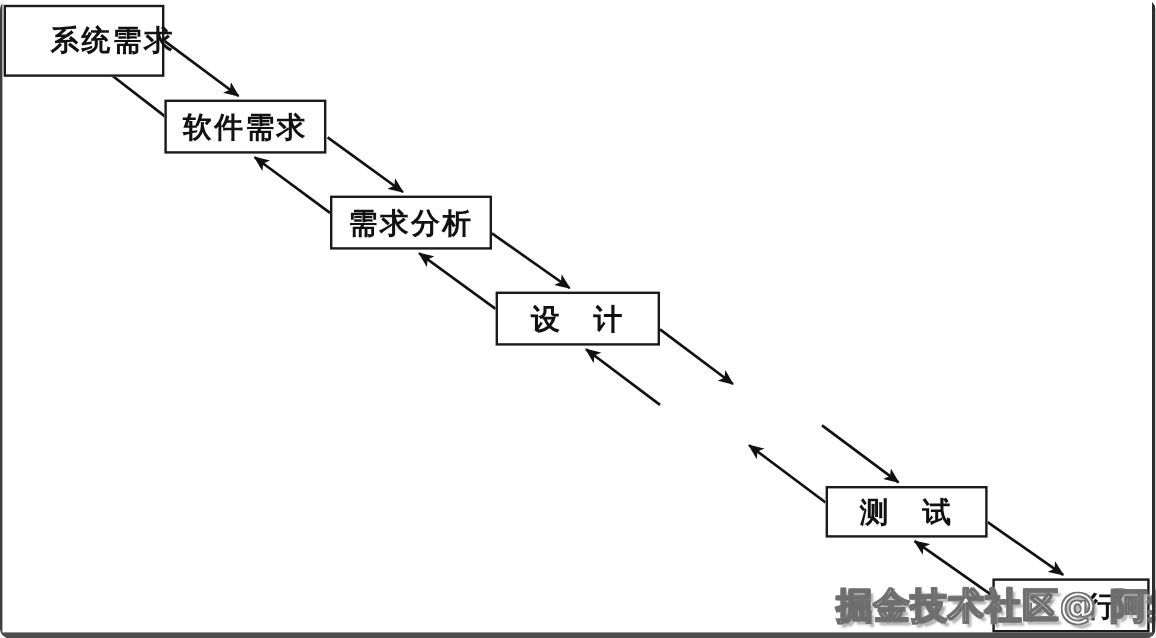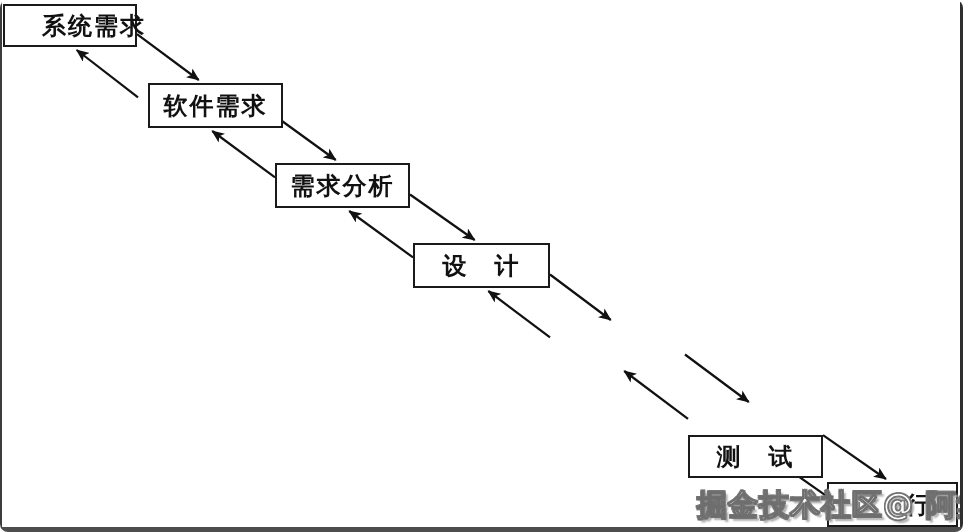--- a/index.html
+++ b/index.html
@@ -99,25 +99,25 @@
         <line x1="413" y1="257.4" x2="349.25" y2="211" marker-end="url(#ah)"></line>
         <line x1="550" y1="274.5" x2="610.75" y2="320" marker-end="url(#ah)"></line>
         <line x1="550" y1="337.4" x2="488.35" y2="291" marker-end="url(#ah)"></line>
         <line x1="685" y1="354.5" x2="748.75" y2="402" marker-end="url(#ah)"></line>
         <line x1="688" y1="418.76" x2="624.25" y2="371" marker-end="url(#ah)"></line>
         <line x1="823" y1="435.1" x2="885.95" y2="479" marker-end="url(#ah)"></line>
         <line x1="827" y1="496.4" x2="762.25" y2="451" marker-end="url(#ah)"></line>
       </g>
   </svg>
 
-  <div class="node" style="left: 3px; top: 4px; width: 134px; height: 43px; padding-left: 48px;">系统需求</div>
-  <div class="node" style="left: 148px; top: 83px; width: 135px; height: 45px;">软件需求</div>
+  <div class="node" style="left: 3px; top: 4px; width: 134px; height: 60px; padding-left: 48px;">系统需求</div>
+  <div class="node" style="left: 137px; top: 83px; width: 135px; height: 45px;">软件需求</div>
   <div class="node" style="left: 413px; top: 243px; width: 137px; height: 45px;">设　计</div>
   <div class="node" style="left: 275px; top: 163px; width: 135px; height: 45px;">需求分析</div>
-  <div class="node" style="left: 688px; top: 405px; width: 135px; height: 43px; margin-top: 30px;">测　试</div>
+  <div class="node" style="left: 688px; top: 405px; width: 135px; height: 43px;">测　试</div>
   <div class="node" style="left: 827px; top: 482px; width: 131px; height: 45px;">运　行</div>
 
   <div class="watermark">掘金技术社区@ 阿集</div>
 
   <div class="frame-left"></div>
   <div class="frame-right"></div>
   <div class="frame-bottom"></div>
 </div>
 
 </body></html>

